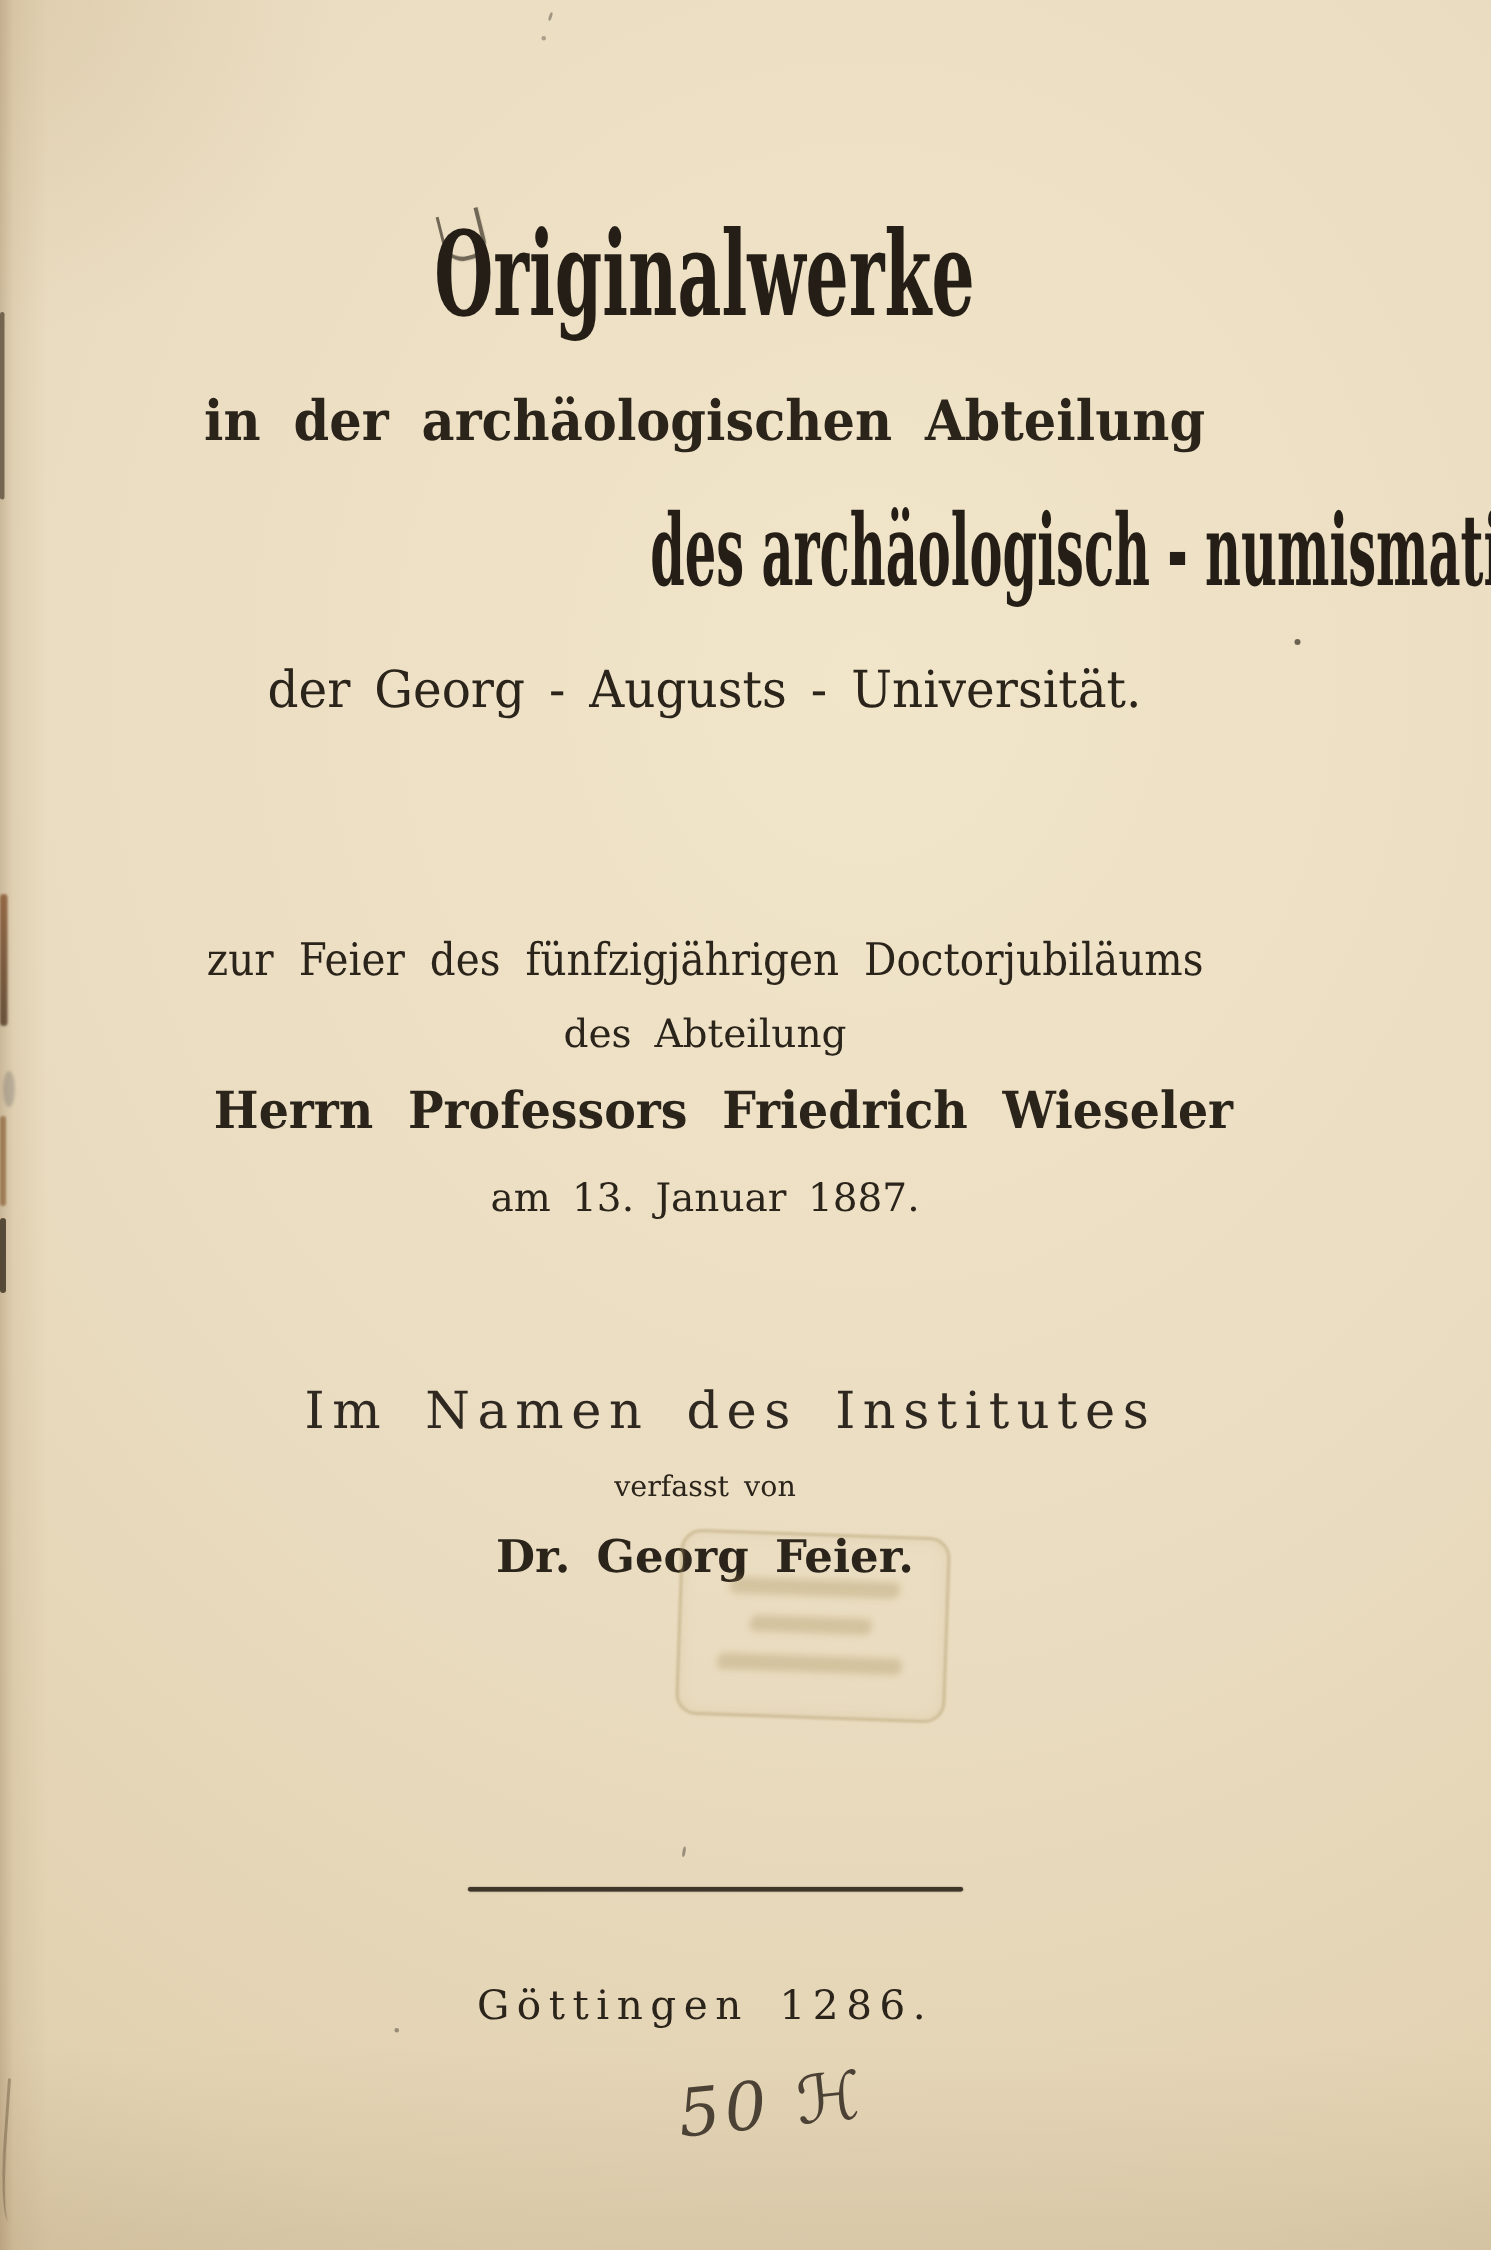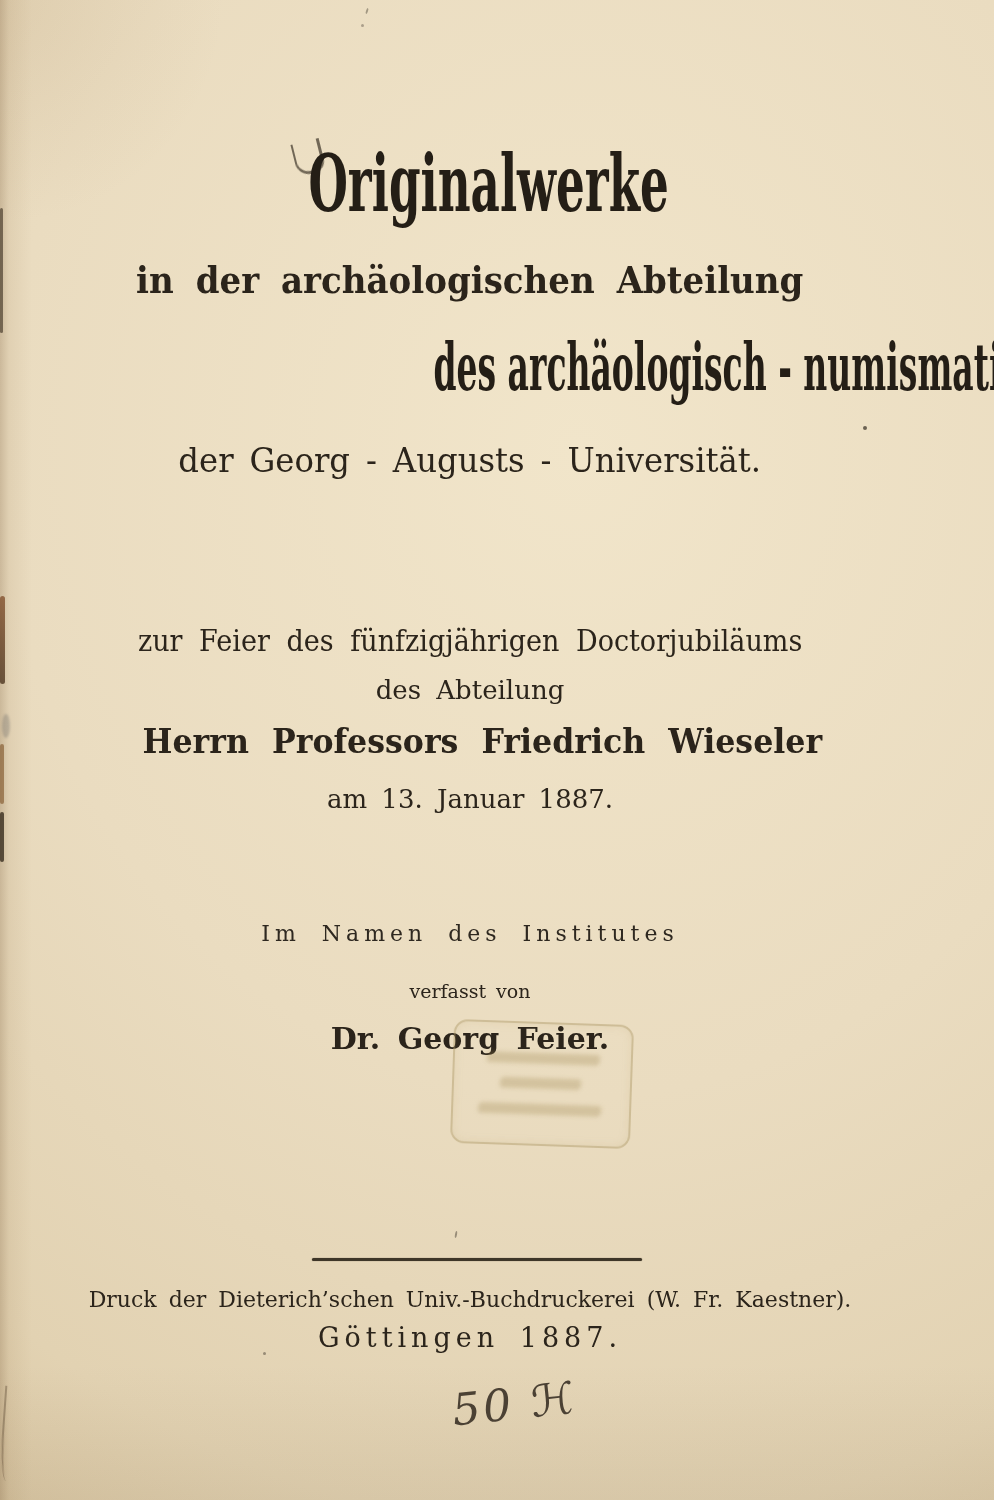--- a/index.html
+++ b/index.html
@@ -9,36 +9,36 @@
     background:
       linear-gradient(90deg, rgba(125,95,60,.28) 0px, rgba(160,130,90,.13) 9px, rgba(0,0,0,0) 32px),
       radial-gradient(circle 320px at 0% 0%, rgba(170,140,100,.15), rgba(0,0,0,0) 70%),
       linear-gradient(0deg, rgba(120,100,70,.10) 0%, rgba(0,0,0,0) 9%),
       radial-gradient(ellipse 120% 90% at 58% 30%, #f1e5ca 0%, #eadcc0 48%, #e2d2b2 80%, #d6c29d 100%);
   }
   .content{position:absolute;left:0;top:0;width:940px;height:100%;}
   .line{position:absolute;left:0;width:100%;text-align:center;color:#2b241b;white-space:nowrap;}
   .cond{display:inline-block;transform-origin:50% 50%;white-space:nowrap;font-weight:bold;color:#241e16;}
 
-  .l-title   {top:138px;font-size:78px;padding-left:19px;}
+  .l-title   {top:138px;font-size:78px;}
   .l-title .cond{transform:scaleX(0.58);}
   .l-sub1    {top:258px;font-size:37px;font-weight:bold;word-spacing:11px;}
   .l-sub1 .fit{display:inline-block;transform:scaleX(0.92);transform-origin:center;}
   .l-title2  {top:328px;font-size:66px;}
   .l-title2 .cond{transform:scaleX(0.50);}
   .l-sub2    {top:440px;font-size:34px;font-weight:normal;word-spacing:6px;}
   .l-sub2 .fit{display:inline-block;transform:scaleX(0.95);transform-origin:center;}
   .l-fest    {top:570px;font-size:28px;letter-spacing:7px;word-spacing:6px;color:#2e2820;}
   .l-feier   {top:623px;font-size:30px;font-weight:normal;word-spacing:9px;}
   .l-feier .fit{display:inline-block;transform:scaleX(0.90);transform-origin:center;}
   .l-dir     {top:675px;font-size:26px;word-spacing:7px;}
   .l-honoree {top:721px;font-size:34px;font-weight:bold;word-spacing:13px;padding-left:12px;}
   .l-honoree .fit{display:inline-block;transform:scaleX(0.93);transform-origin:center;}
   .l-date    {top:784px;font-size:26px;word-spacing:6px;}
-  .l-namen   {top:921px;font-size:22px;letter-spacing:5px;word-spacing:9px;color:#2e2820;}
+  .l-namen   {top:921px;font-size:34px;letter-spacing:5px;word-spacing:9px;color:#2e2820;padding-left:17px;}
   .l-verf    {top:980px;font-size:19px;word-spacing:4px;}
   .l-author  {top:1021px;font-size:30px;font-weight:bold;word-spacing:7px;}
   .l-imprint {top:1287px;font-size:22px;word-spacing:5px;}
   .l-city    {top:1322px;font-size:27px;letter-spacing:5px;word-spacing:7px;}
 
   .rule{position:absolute;top:1258px;left:312px;width:330px;height:3px;
         background:#3e3628;border-radius:2px;box-shadow:0 0 1px rgba(62,54,40,.7);}
 
   .stamp{position:absolute;left:452px;top:1022px;width:176px;height:120px;
          border:2px solid rgba(168,146,94,.42);border-radius:14px;
@@ -111,23 +111,22 @@
     </div>
 
     <div class="line l-date">am 13. Januar 1887.</div>
 
     <div class="line l-namen">Im Namen des Institutes</div>
 
     <div class="line l-verf">verfasst von</div>
 
     <div class="line l-author">Dr. Georg Feier.</div>
 
-    <div class="line l-imprint">Druck der Dieterich’schen Univ.-Buchdruckerei (W. Fr. Kaestner).</div>
 
-    <div class="line l-city">Göttingen 1887.</div>
+    <div class="line l-city">Göttingen 1286.</div>
 
   </div>
 
   <div class="stamp">
     <div class="bar b1"></div>
     <div class="bar b2"></div>
     <div class="bar b3"></div>
   </div>
 
   <div class="rule"></div>

